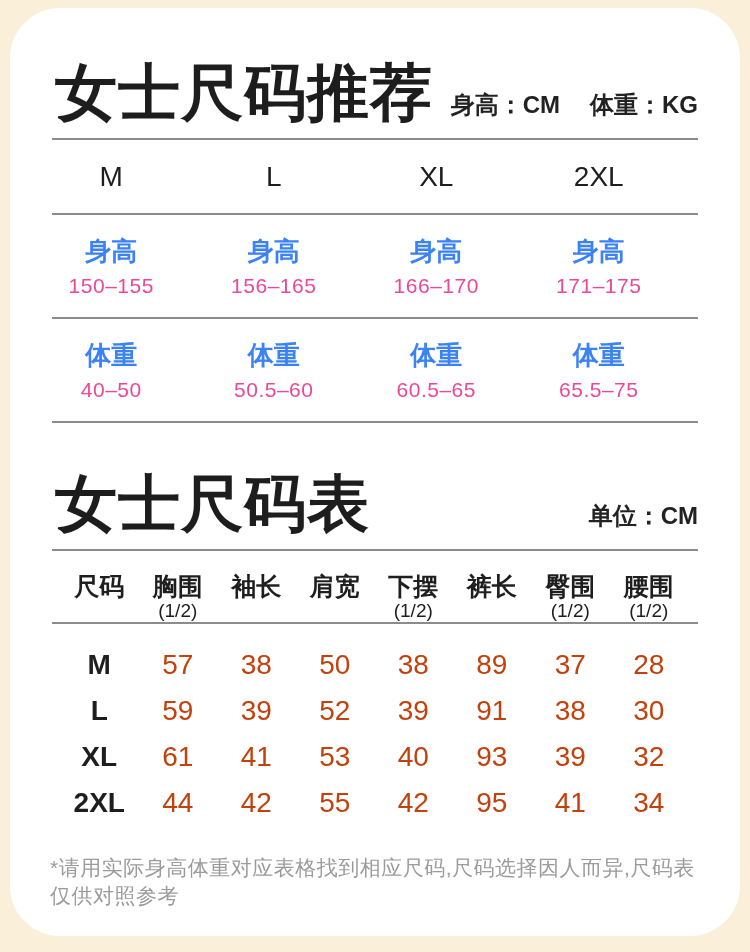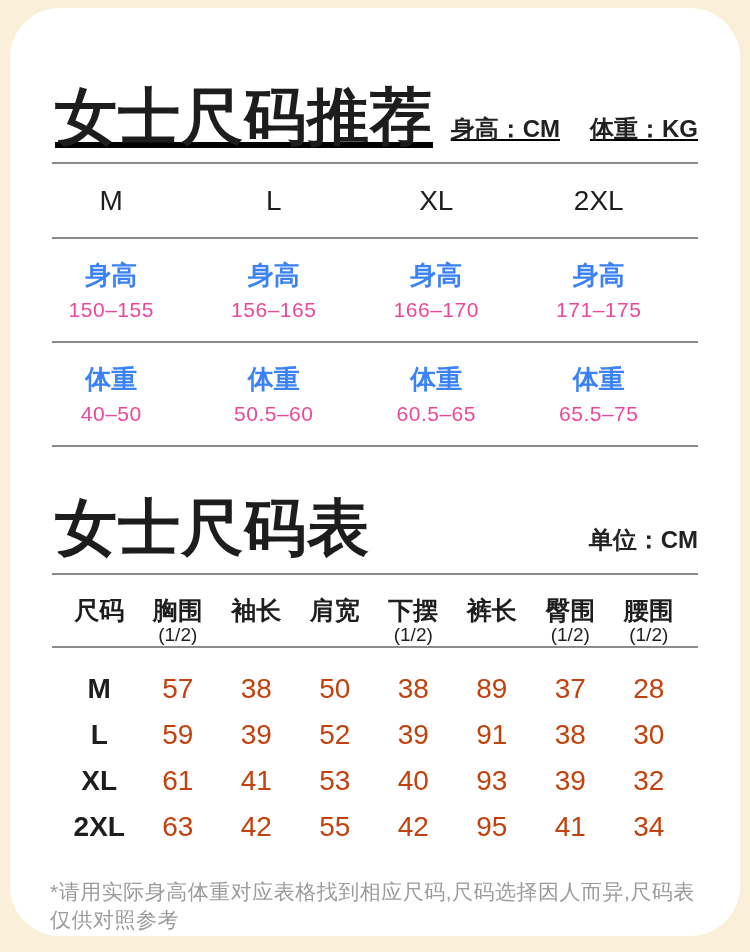--- a/index.html
+++ b/index.html
@@ -20,21 +20,21 @@
     background: #FFFFFF;
     border-radius: 50px;
   }
   
   .hdr {
     display: flex;
     align-items: flex-end;
     justify-content: space-between;
     padding: 0 42px 0 45px;
   }
-  .hdr1 { padding-top: 76px; text-decoration: underline; }
+  .hdr1 { padding-top: 52px; }
   .hdr2 { padding-top: 48px; }
   .title {
     font-size: 62px;
     line-height: 66px;
     font-weight: 800;
     color: #1D1D1D;
     letter-spacing: 1px;
   }
   .unit-group {
     display: flex;
@@ -274,21 +274,21 @@
         <span class="t2-val">61</span>
         <span class="t2-val">41</span>
         <span class="t2-val">53</span>
         <span class="t2-val">40</span>
         <span class="t2-val">93</span>
         <span class="t2-val">39</span>
         <span class="t2-val">32</span>
       </div>
       <div class="t2 t2-row">
         <span class="t2-size">2XL</span>
-        <span class="t2-val">63</span>
+        <span class="t2-val">44</span>
         <span class="t2-val">42</span>
         <span class="t2-val">55</span>
         <span class="t2-val">42</span>
         <span class="t2-val">95</span>
         <span class="t2-val">41</span>
         <span class="t2-val">34</span>
       </div>
     </div>
 
     <p class="footnote">*请用实际身高体重对应表格找到相应尺码,尺码选择因人而异,尺码表仅供对照参考</p>

